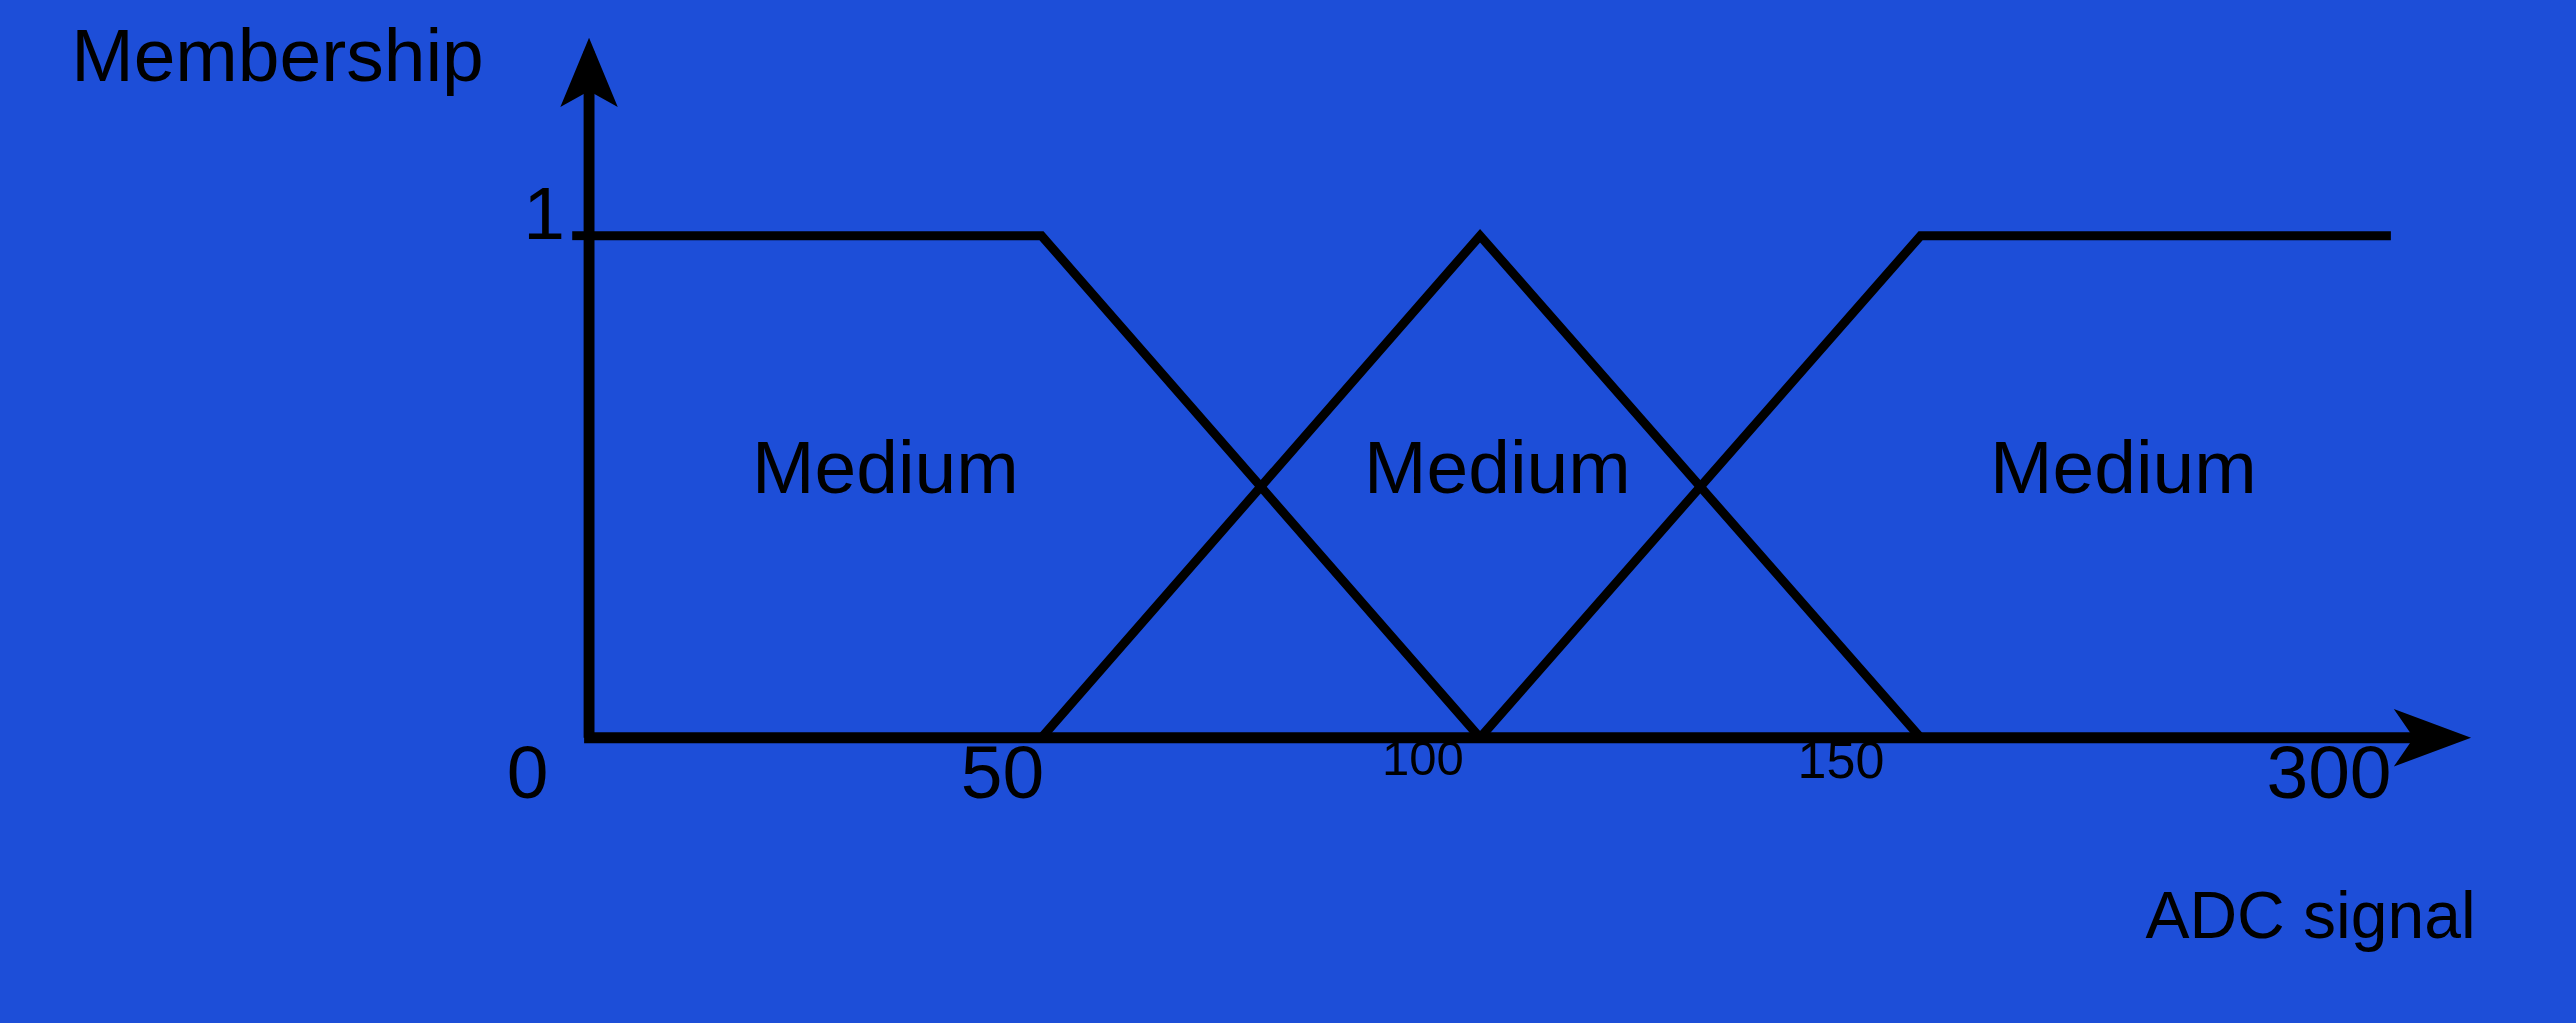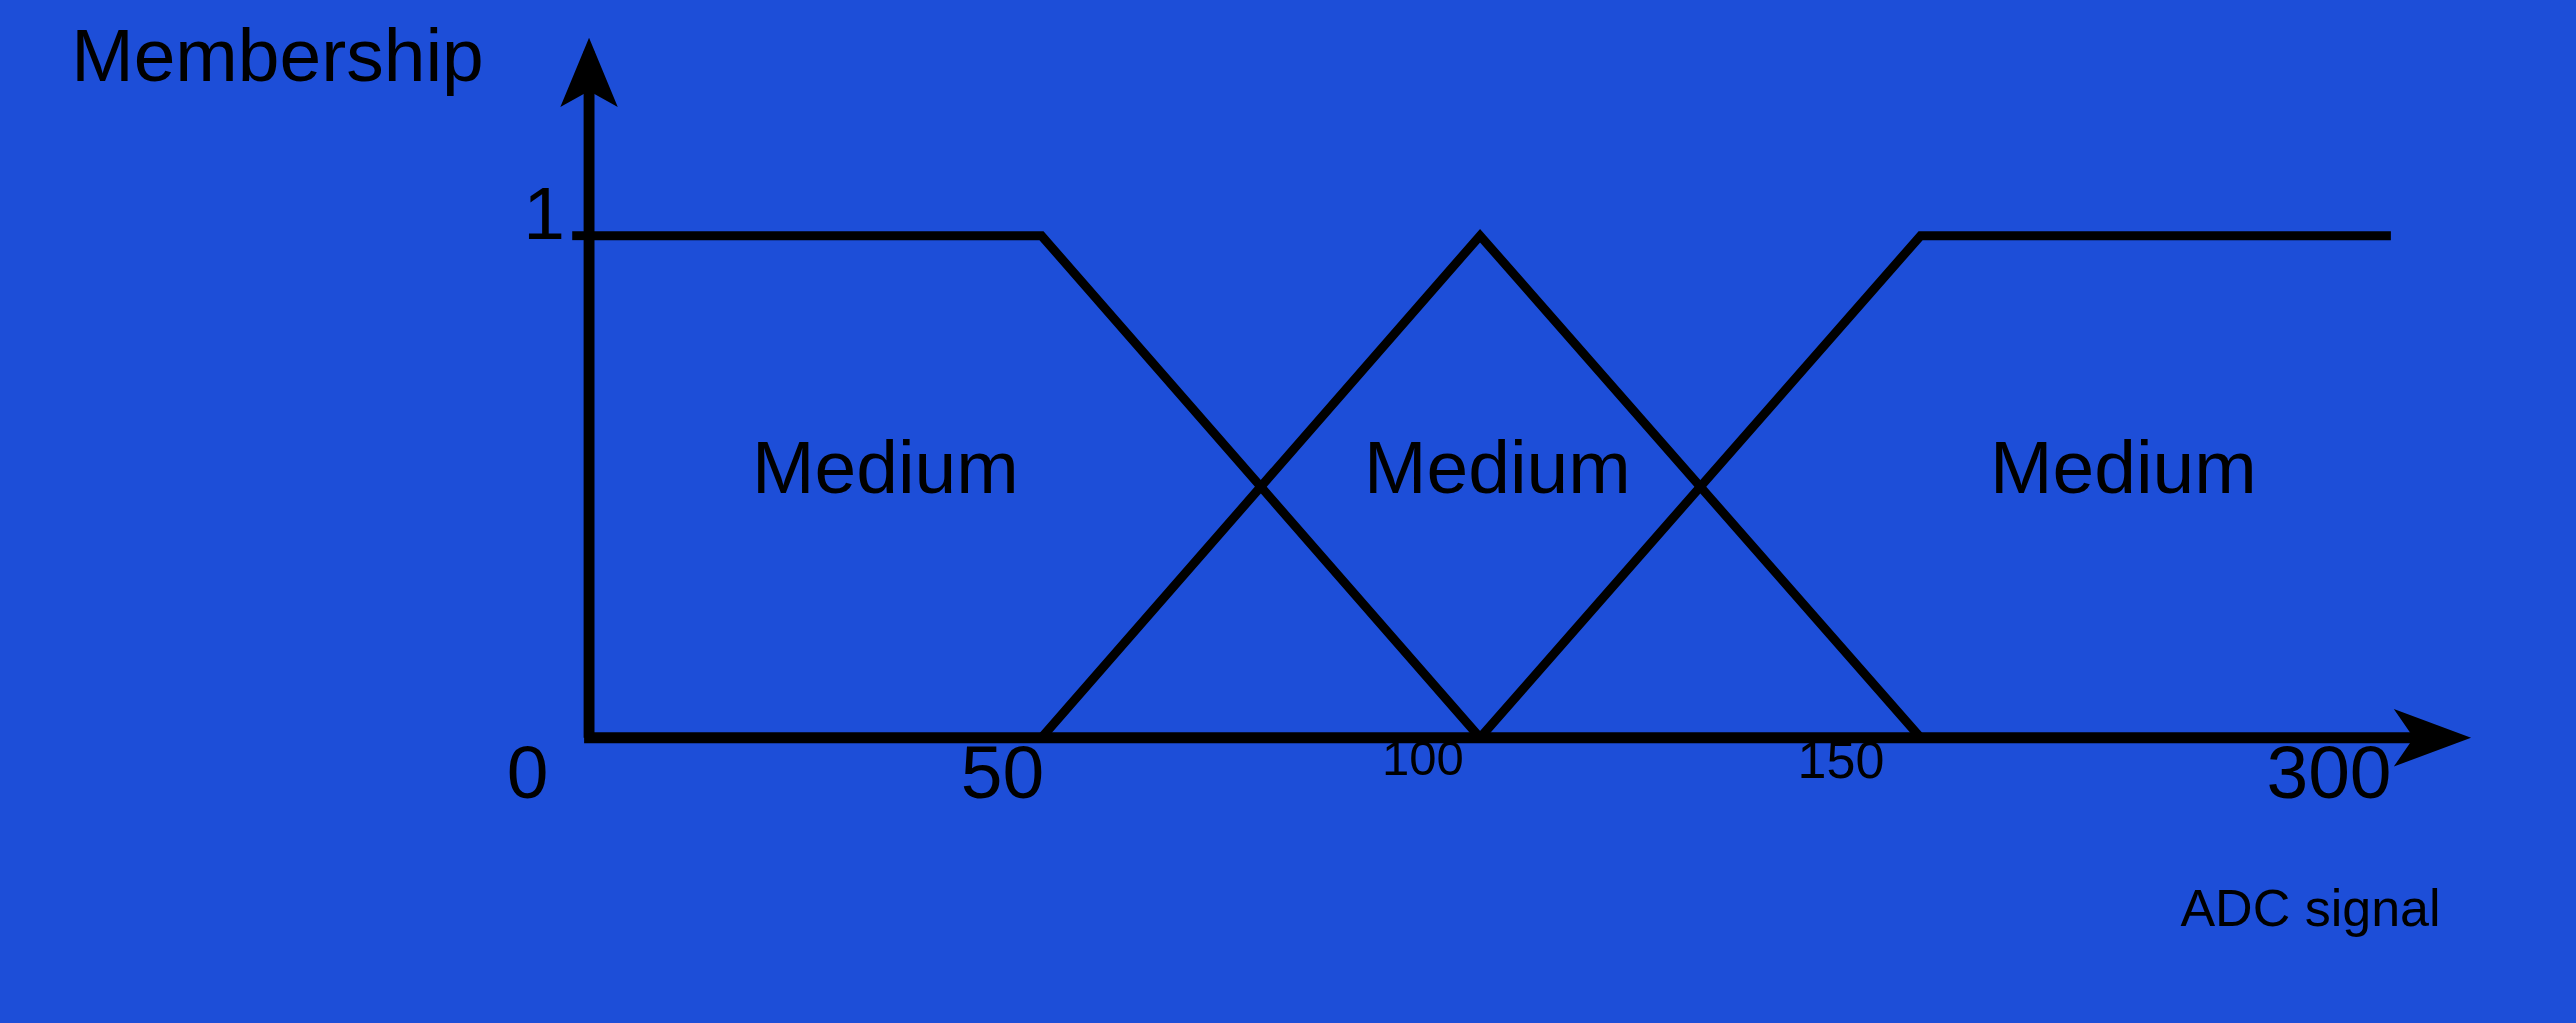--- a/index.html
+++ b/index.html
@@ -83,21 +83,21 @@
     top: 733px;
     width: 188px;
     text-align: center;
     font-size: 75px;
   }
   #x-axis-title {
     left: 2083px;
     top: 881px;
     width: 455px;
     text-align: center;
-    font-size: 52px;
+    font-size: 66px;
   }
   #label-small {
     left: 752px;
     top: 428px;
     width: 257px;
     text-align: center;
     font-size: 75px;
   }
   #label-medium {
     left: 1364px;

